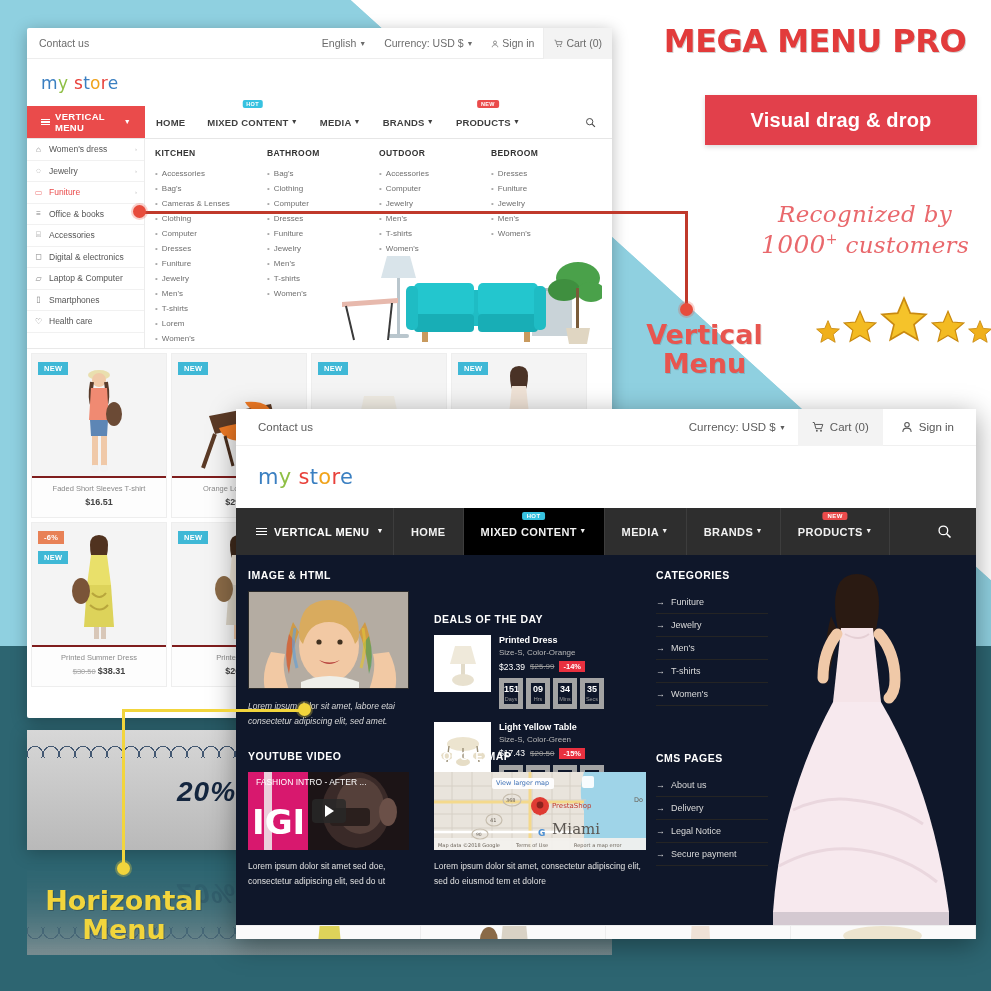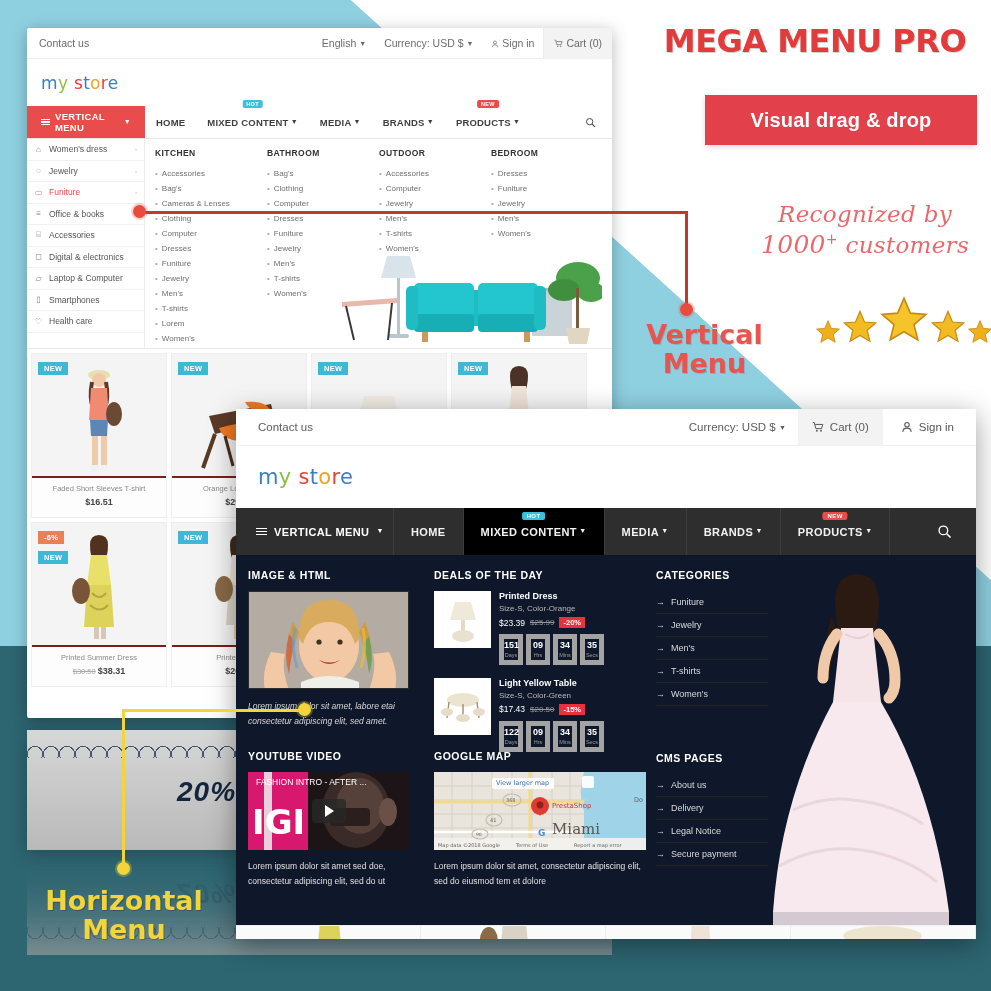--- a/index.html
+++ b/index.html
@@ -194,21 +194,21 @@
   }
   .dd-col { padding: 0 12px; }
   .dd-title { font-size: 10.5px; font-weight: bold; letter-spacing: .5px; color: #fff; margin-bottom: 10px; }
 
   
   .col-img { width: 186px; }
   .col-img .photo { width: 161px; height: 98px; background:#b9b2a8; border:1px solid #2a2a2a; overflow:hidden; }
   .col-img .cap { font-size: 8.5px; font-style: italic; line-height: 1.75; margin-top: 10px; color: #d9d9d9; width: 163px; }
 
   
-  .col-deals { width: 222px; }
+  .col-deals { width: 222px; margin-top: 44px; }
   .deal { display: flex; gap: 8px; margin-bottom: 13px; }
   .deal .thumb { width: 57px; height: 57px; background: #fff; flex: 0 0 57px; display:flex;align-items:center;justify-content:center; overflow:hidden;}
   .deal .dname { font-size: 9px; font-weight: bold; color: #fff; }
   .deal .dsize { font-size: 8px; color: #b9b9b9; margin-top: 3px; }
   .deal .dprice { display: flex; align-items: center; gap: 5px; margin-top: 4px; }
   .deal .dnew { font-size: 8.5px; color: #fff; }
   .deal .dold { font-size: 8px; color: #9a9a9a; text-decoration: line-through; }
   .deal .dperc { font-size: 7.5px; font-weight: bold; color: #fff; background: #e8303f; padding: 1px 4px; }
   .cdown { display: flex; gap: 3px; margin-top: 6px; }
   .cd { border: 5px solid #a3a3a3; width: 24px; text-align: center; padding: 2px 0 2px; }
@@ -724,21 +724,21 @@
             <rect x="18" y="24" width="4" height="12" fill="#e2dbc9"></rect>
             <ellipse cx="20" cy="40" rx="11" ry="6" fill="#e8e1cf"></ellipse>
           </svg>
         </div>
         <div>
           <div class="dname">Printed Dress</div>
           <div class="dsize">Size-S, Color-Orange</div>
           <div class="dprice">
             <span class="dnew">$23.39</span>
             <span class="dold">$25.99</span>
-            <span class="dperc">-20%</span>
+            <span class="dperc">-14%</span>
           </div>
           <div class="cdown">
             <div class="cd">
                 <b>151</b>
                 <span>Days</span>
               </div>
             <div class="cd">
                 <b>09</b>
                 <span>Hrs</span>
               </div>

